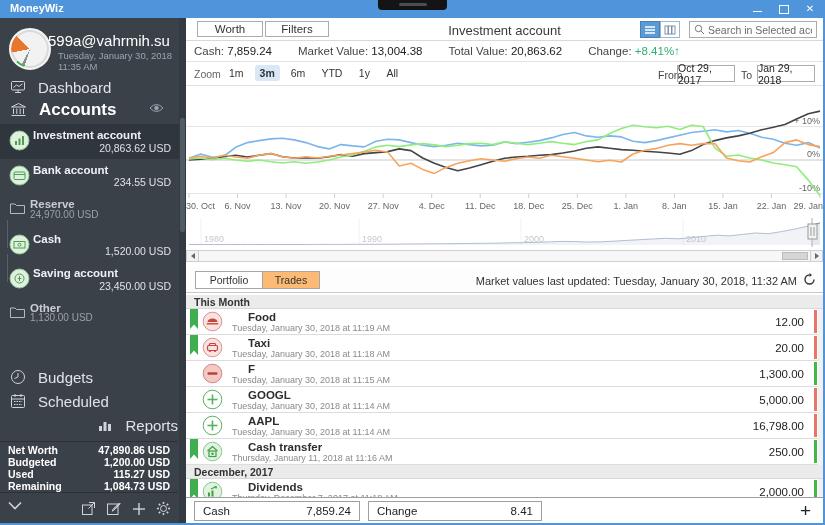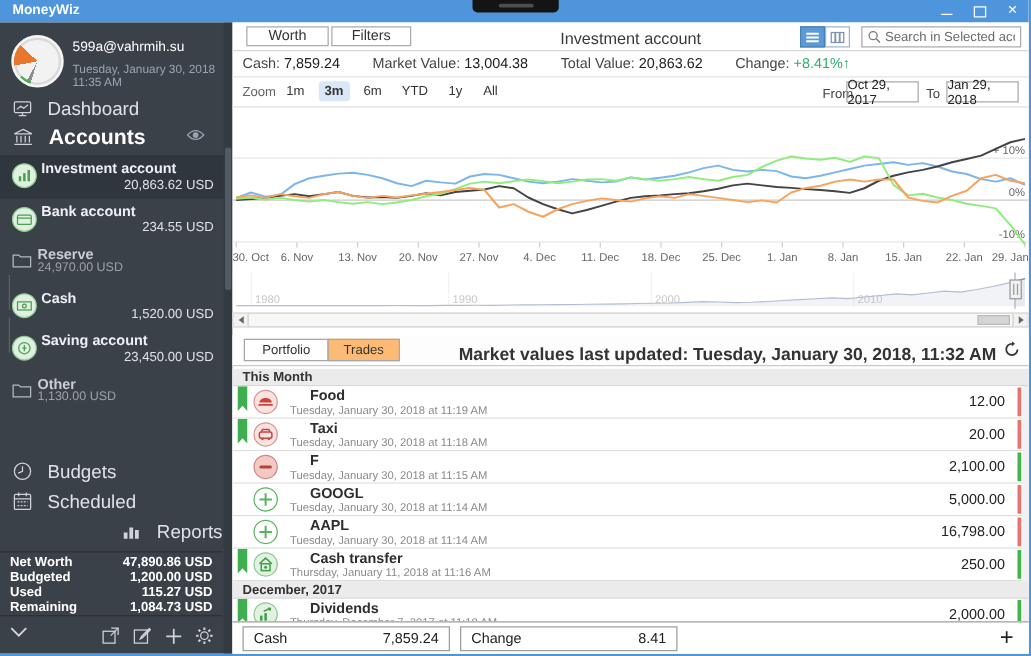--- a/index.html
+++ b/index.html
@@ -20,21 +20,21 @@
   
   .sidebar { position:absolute; left:0; top:18px; width:186px; height:505px; background:#3b4149; color:#e9ecef; overflow:hidden; }
   .sb-scroll { position:absolute; right:0; top:0; width:7px; height:100%; background:#343a42; }
   .sb-thumb { position:absolute; right:1px; top:100px; width:5px; height:114px; background:#525a64; border-radius:2px; }
   .profile { position:absolute; left:0; top:8px; width:178px; height:48px; }
   .avatar { position:absolute; left:9px; top:2px; width:42px; height:42px; border-radius:50%; background:#e9e9e9; border:2px solid #f5f5f5; overflow:hidden; }
   .avatar .pie { position:absolute; inset:0; border-radius:50%;
     background:conic-gradient(#d9d9d9 0 55%, #44b04a 55% 63%, #d9d9d9 63% 72%, #e8762d 72% 87%, #d9d9d9 87% 100%); }
   .avatar .pie::after { content:''; position:absolute; left:50%; top:50%; width:34px; height:34px; margin:-17px 0 0 -17px; border-radius:50%;
     background:conic-gradient(#f2f2f2 0 55%, #8b8f94 55% 58%, #f2f2f2 58% 72%, #e8762d 72% 87%, #f2f2f2 87% 100%); }
-  .profile .email { position:absolute; left:58px; top:6px; font-size:11px; color:#fff; }
+  .profile .email { position:absolute; left:48px; top:6px; font-size:15px; color:#fff; }
   .profile .pdate { position:absolute; left:58px; top:24px; font-size:9.5px; color:#9ca4ad; }
 
   .nav-item { position:absolute; left:0; width:178px; height:22px; display:flex; align-items:center; gap:12px; padding-left:10px; cursor:default; }
   .nav-item .nv-label { font-size:15px; color:#dfe3e8; }
   .nav-accounts { font-weight:bold; }
   .nav-accounts .nv-label { font-size:17px; color:#fff; font-weight:bold; }
   .nav-eye { position:absolute; right:14px; top:4px; }
 
   .acct-list { position:absolute; left:0; top:106px; width:179px; }
   .acct { position:relative; width:100%; height:34.5px; }
@@ -92,21 +92,21 @@
   .sb-btn.right { right:0; border-right:none; border-left:1px solid #cfcfcf; }
   .tri { width:0; height:0; border-top:3px solid transparent; border-bottom:3px solid transparent; }
   .tri.left { border-right:4px solid #666; }
   .tri.right { border-left:4px solid #666; }
   .hthumb { position:absolute; right:14px; top:1px; width:26px; height:8px; background:#d5d5d5; border:1px solid #bbb; }
 
   .m-tabs { position:absolute; left:0; top:250px; width:100%; height:25px; border-bottom:1px solid #c9c9c9; background:#fdfdfd; }
   .tab { position:absolute; top:3px; height:18px; display:flex; align-items:center; justify-content:center; font-size:10.5px; color:#333; border:1px solid #a6a6a6; cursor:pointer; }
   .tab-portfolio { left:9px; width:68px; background:#fff; }
   .tab-trades { left:76px; width:58px; background:#fdba74; }
-  .updated { position:absolute; right:26px; top:7px; font-size:14px; color:#333;font-weight:bold; }
+  .updated { position:absolute; right:26px; top:7px; font-size:11px; color:#333; }
   .refresh { position:absolute; right:7px; top:5px; cursor:pointer; }
 
   .tx-list { position:absolute; left:0; top:277px; width:637px; height:202px; overflow:hidden; background:#f1f1f1; }
   .tx-sec { height:14px; background:#ebebeb; border-bottom:1px solid #d8d8d8; font-size:10.5px; font-weight:bold; color:#333; line-height:14px; padding-left:8px; }
   .tx-row { position:relative; height:26px; background:#fff; border-bottom:1px solid #ddd; margin-right:5px; }
   .tx-flag { position:absolute; left:4px; top:0; }
   .tx-cicon { position:absolute; left:16px; top:2px; }
   .tx-name { position:absolute; left:62px; top:2px; font-size:11.5px; font-weight:bold; color:#2d2d2d; }
   .tx-date { position:absolute; left:46px; top:14px; font-size:9px; color:#8a8a8a; }
   .tx-amt { position:absolute; right:14px; top:7px; font-size:11.5px; color:#222; }
@@ -540,21 +540,21 @@
         </div>
         <div class="tx-row">
           <span class="tx-cicon">
             <svg width="21" height="21" viewBox="0 0 21 21">
               <circle cx="10.5" cy="10.5" r="9.3" fill="#f3c9c6" stroke="#d5837e"></circle>
               <rect x="5.5" y="9.3" width="10" height="2.4" rx="1.2" fill="#b8423a"></rect>
             </svg>
           </span>
           <span class="tx-name">F</span>
           <span class="tx-date">Tuesday, January 30, 2018 at 11:15 AM</span>
-          <span class="tx-amt">2,100.00</span>
+          <span class="tx-amt">1,300.00</span>
           <span class="tx-stripe" style="background:#43b649"></span>
         </div>
         <div class="tx-row">
           <span class="tx-cicon">
             <svg width="21" height="21" viewBox="0 0 21 21">
               <circle cx="10.5" cy="10.5" r="9.3" fill="#ffffff" stroke="#58b25e"></circle>
               <g stroke="#58b25e" stroke-width="1.6">
                 <line x1="10.5" y1="5.5" x2="10.5" y2="15.5"></line>
                 <line x1="5.5" y1="10.5" x2="15.5" y2="10.5"></line>
               </g>

